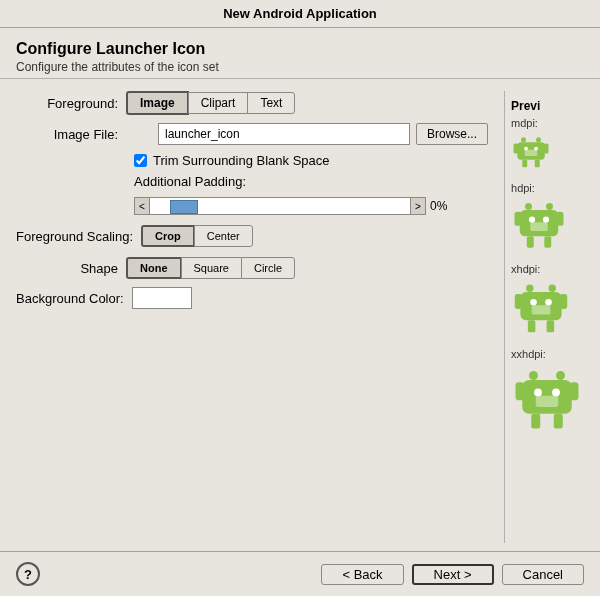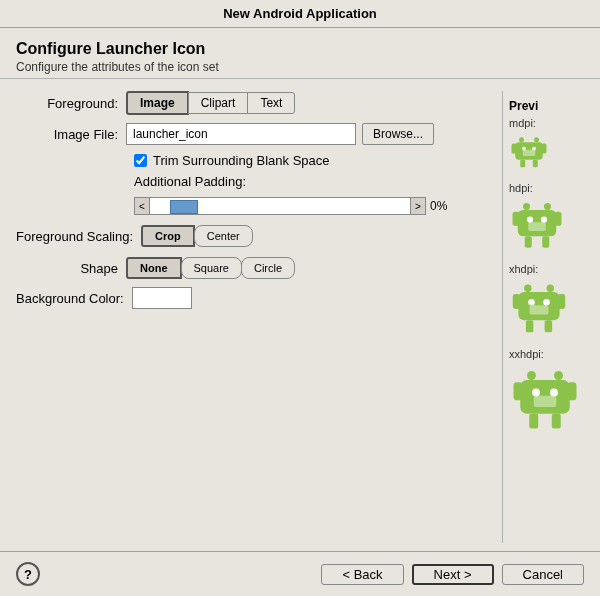--- a/index.html
+++ b/index.html
@@ -93,21 +93,22 @@
       font-weight: bold;
     }
     .tab-btn:first-child { border-radius: 3px 0 0 3px; }
     .tab-btn:last-child { border-radius: 0 3px 3px 0; }
     .tab-btn:not(:first-child) { margin-left: -1px; }
     .text-input {
       border: 1px solid #888;
       padding: 3px 6px;
       font-size: 12px;
       background: #fff;
-      width: 230px;
+      width: 252px;
+      margin-left: 32px;
     }
     .browse-btn {
       margin-left: 6px;
       padding: 3px 10px;
       font-size: 12px;
       background: #e8e4de;
       border: 1px solid #888;
       cursor: pointer;
       border-radius: 2px;
     }
@@ -197,21 +198,21 @@
       border: 1px solid #888;
       cursor: pointer;
     }
     .btn-group-btn.active {
       background: #d4d0c8;
       border: 2px solid #555;
       font-weight: bold;
     }
     .btn-group-btn:first-child { border-radius: 3px 0 0 3px; }
     .btn-group-btn:last-child { border-radius: 0 3px 3px 0; }
-    .btn-group-btn:not(:first-child) { margin-left: -1px; border-radius: 8px; }
+    .btn-group-btn:not(:first-child) { margin-left: -1px; }
     .color-box {
       width: 60px;
       height: 22px;
       background: #ffffff;
       border: 1px solid #888;
       display: inline-block;
     }
     .preview-section {
       margin-bottom: 8px;
       width: 100%;

